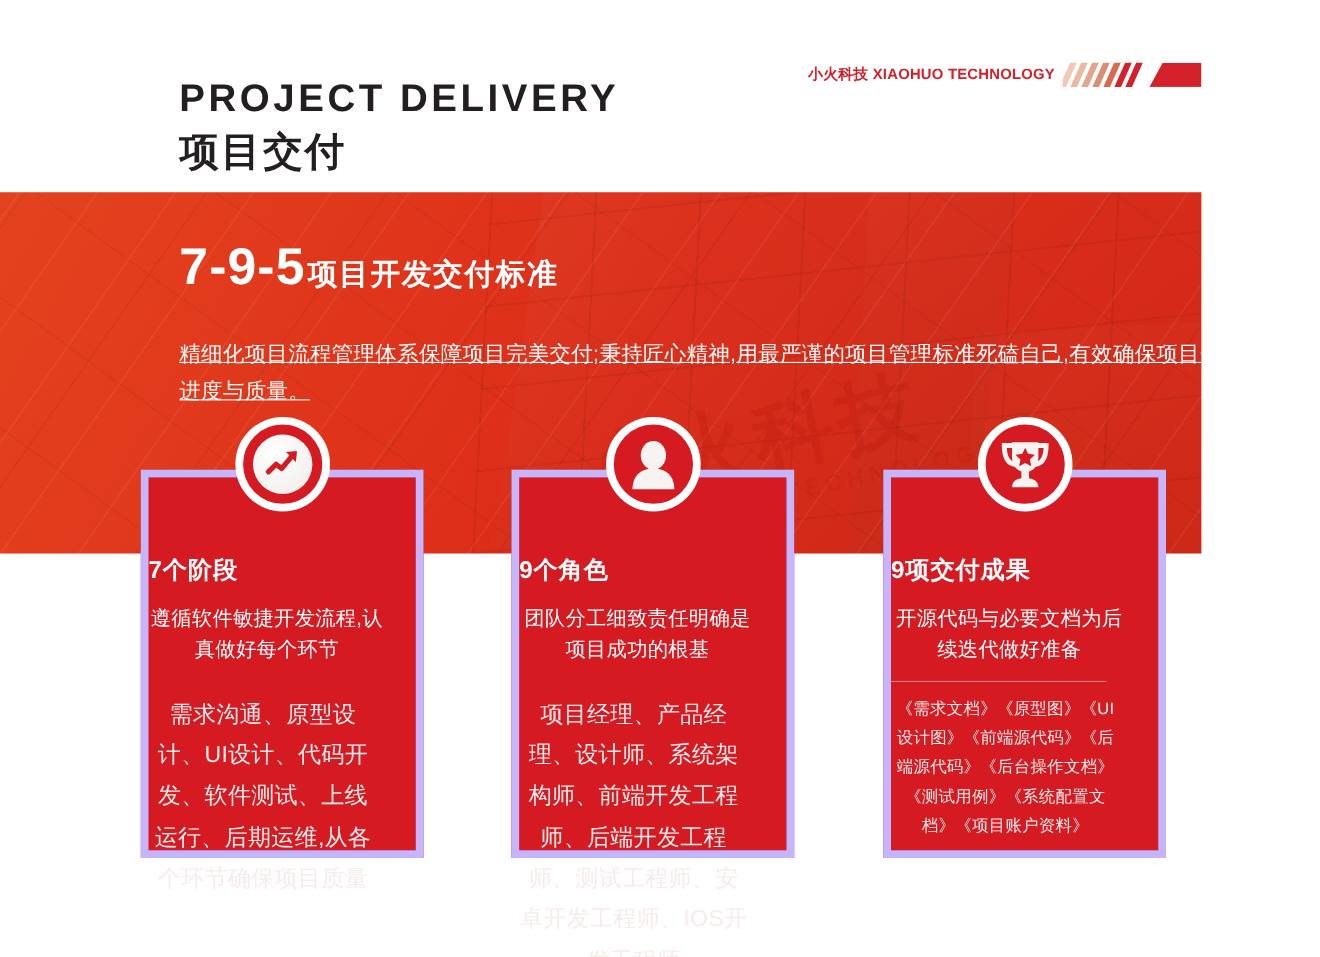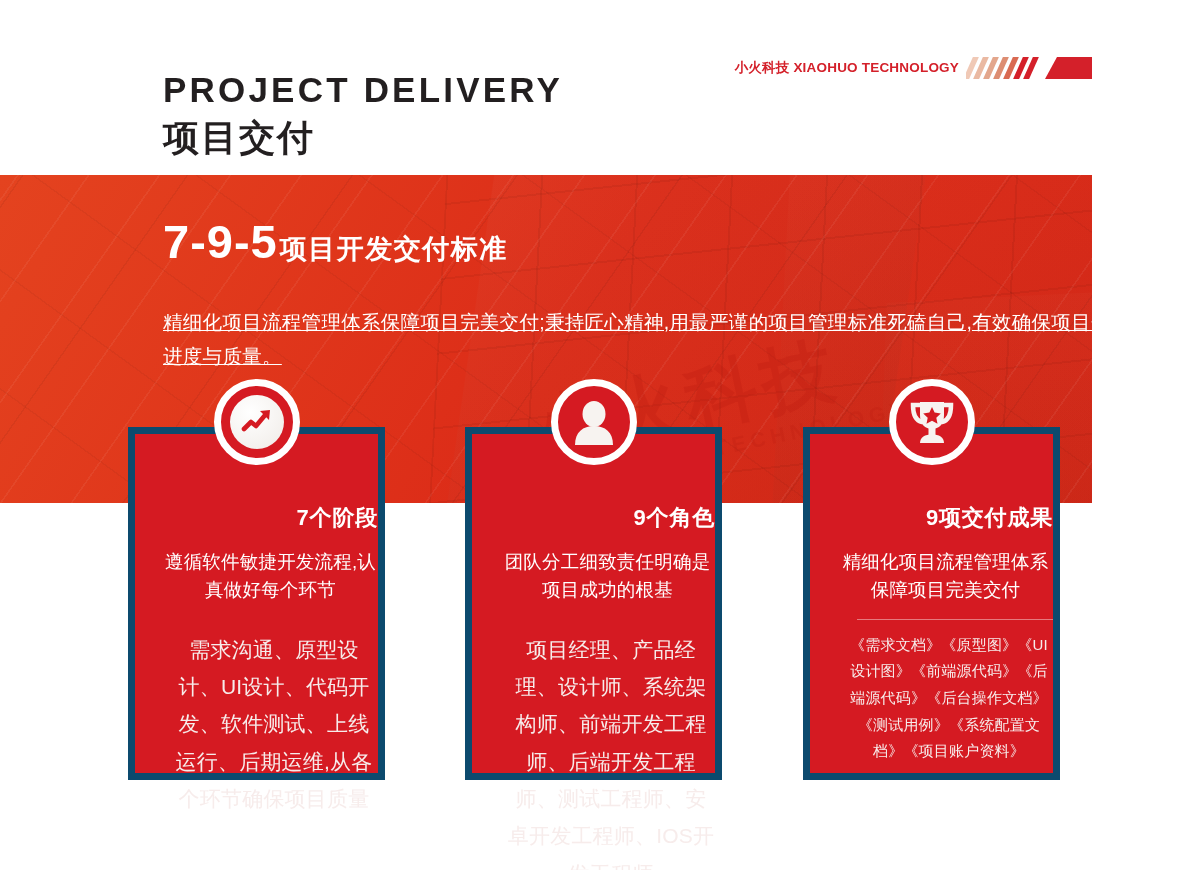--- a/index.html
+++ b/index.html
@@ -108,22 +108,22 @@
   .b-desc{
     margin-top:40px; width:985px;
     font-size:19.5px; line-height:1.75; color:#ffffff; letter-spacing:.3px;text-decoration:underline;
   }
 
   
   .cards{ position:absolute; left:0; top:0; width:1200px; height:870px; }
   .card{
     position:absolute; top:427px; width:257px; height:353px;
     background:#d51a22; color:#fff;
-    border:7px solid #0c4a6e;
-    display:flex; flex-direction:column; align-items:flex-end;
+    border:7px solid #c4b5fd;
+    display:flex; flex-direction:column; align-items:flex-start;
   }
   .card.c1{ left:128px; }
   .card.c2{ left:465px; }
   .card.c3{ left:803px; }
 
   .badge{
     position:absolute; top:-55px; left:50%; transform:translateX(-50%);
     width:86px; height:86px; border-radius:50%;
     background:#d51a22; border:7px solid #ffffff;
     display:flex; align-items:center; justify-content:center;
@@ -242,19 +242,19 @@
         <svg width="50" height="46" viewBox="0 0 50 46">
           <path d="M13 3 H37 V16 C37 25 32 30 25 30 C18 30 13 25 13 16 Z" fill="#f7f3f0"></path>
           <path d="M13 6 H6 C6 17 10 22 15 23" fill="none" stroke="#f7f3f0" stroke-width="4.5" stroke-linecap="round"></path>
           <path d="M37 6 H44 C44 17 40 22 35 23" fill="none" stroke="#f7f3f0" stroke-width="4.5" stroke-linecap="round"></path>
           <rect x="21.5" y="29" width="7" height="7" fill="#f7f3f0"></rect>
           <path d="M13 44 C13 38 18 35.5 25 35.5 C32 35.5 37 38 37 44 Z" fill="#f7f3f0"></path>
           <polygon points="25,8 27.6,13.6 33.8,14.4 29.3,18.7 30.5,24.8 25,21.8 19.5,24.8 20.7,18.7 16.2,14.4 22.4,13.6" fill="#d51a22"></polygon>
         </svg>
       </div>
       <div class="card-title">9项交付成果</div>
-      <div class="card-sub">精细化项目流程管理体系保障项目完美交付</div>
+      <div class="card-sub">开源代码与必要文档为后续迭代做好准备</div>
       <div class="divider"></div>
       <div class="card-list">《需求文档》《原型图》《UI设计图》《前端源代码》《后端源代码》《后台操作文档》《测试用例》《系统配置文档》《项目账户资料》</div>
     </div>
 
   </div>
 </div>
 
 </body></html>

